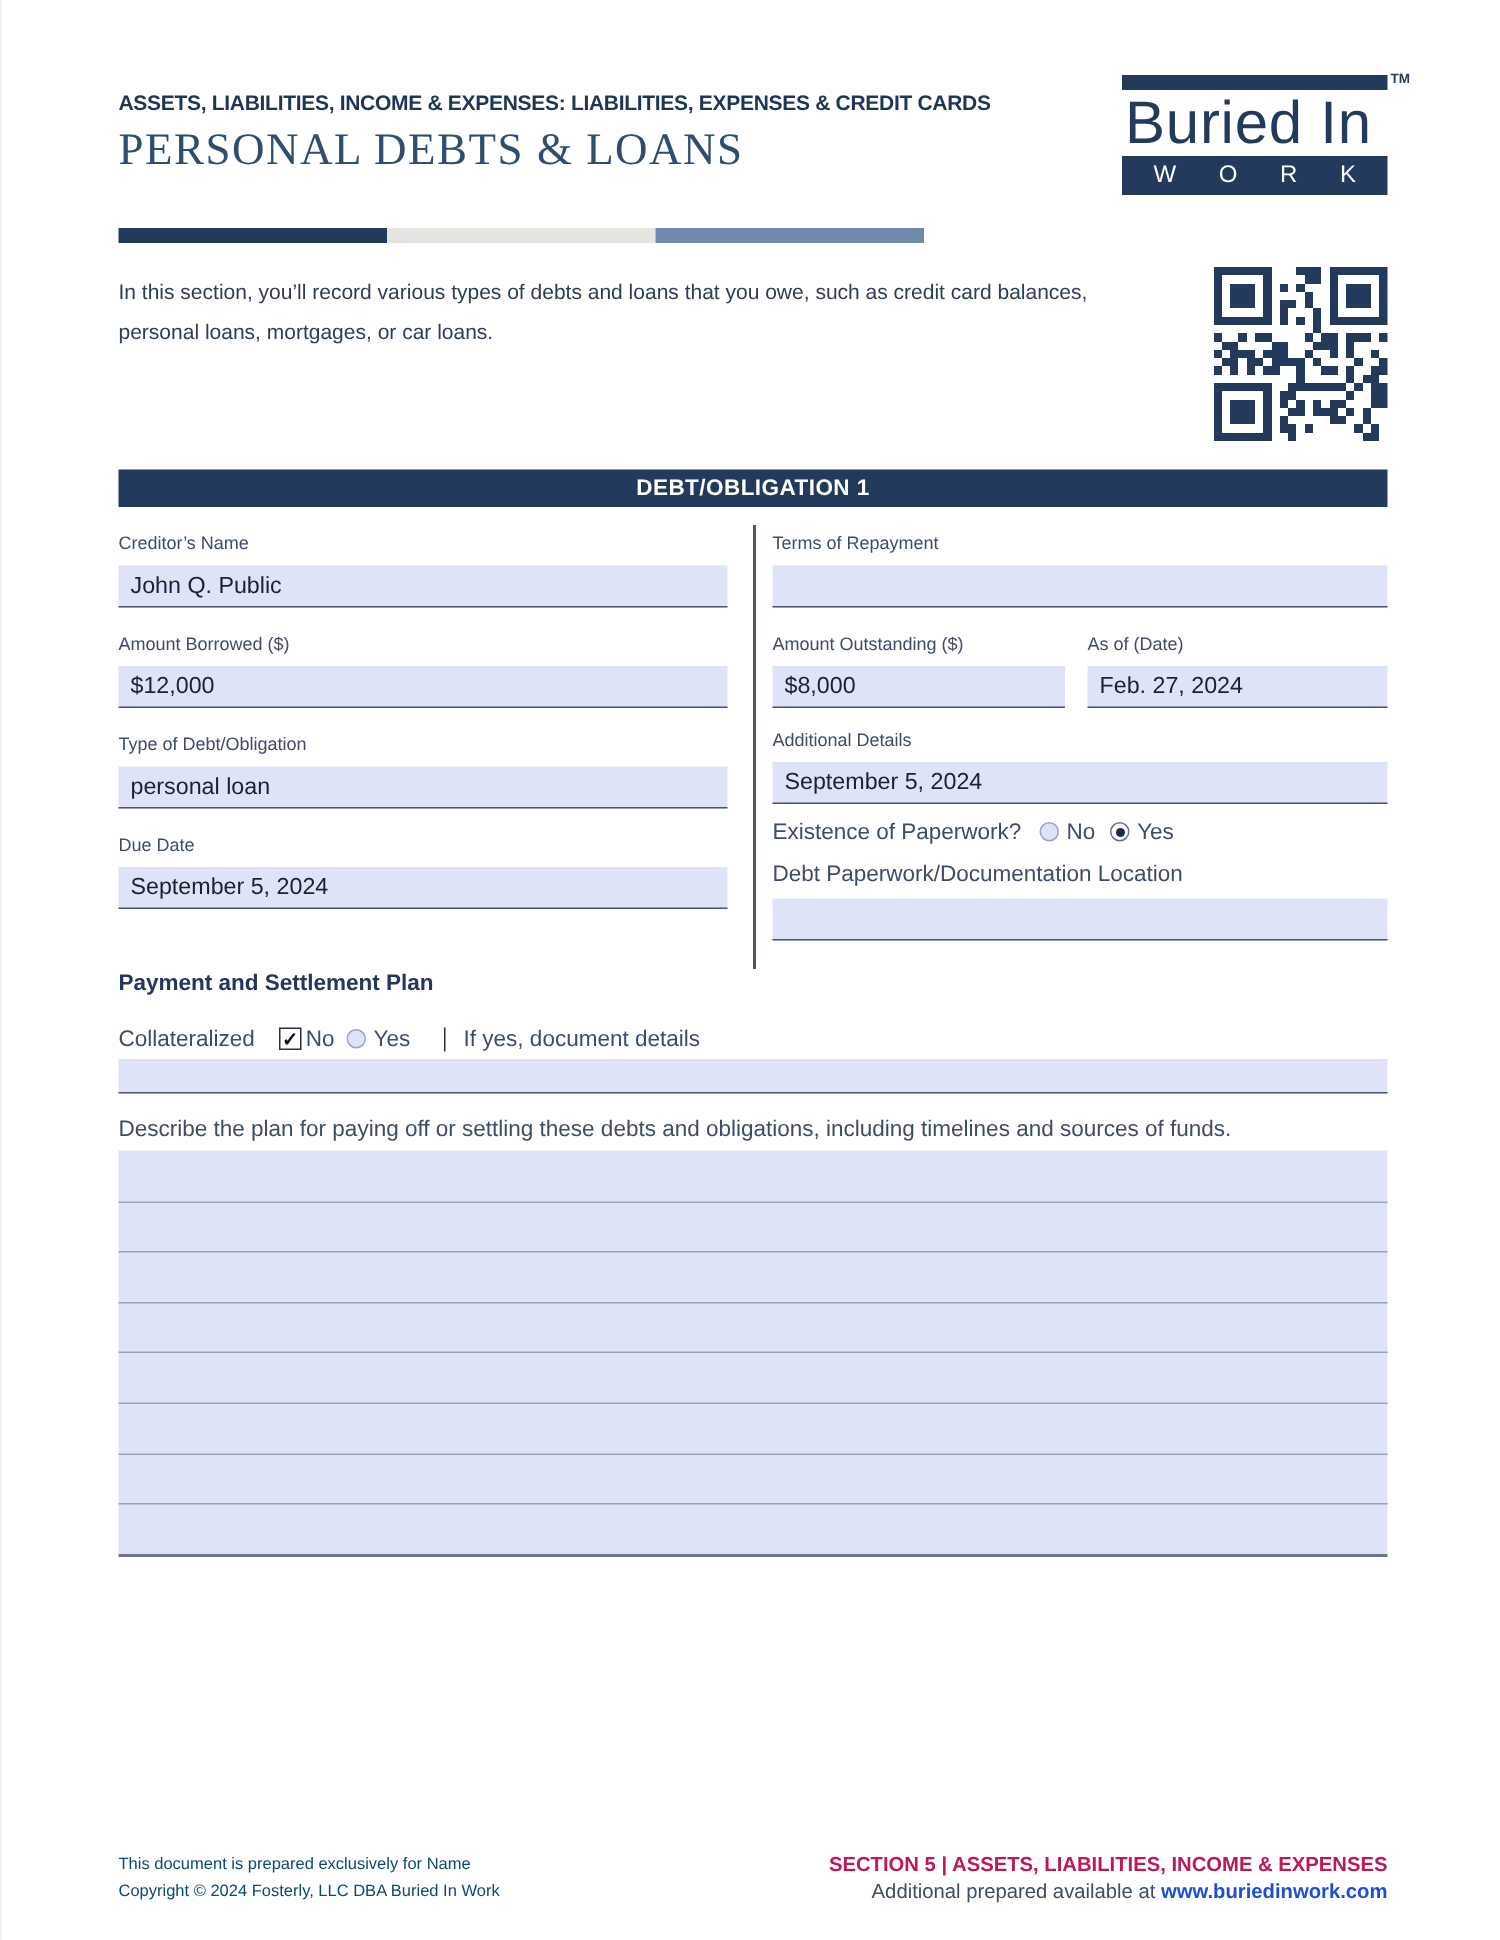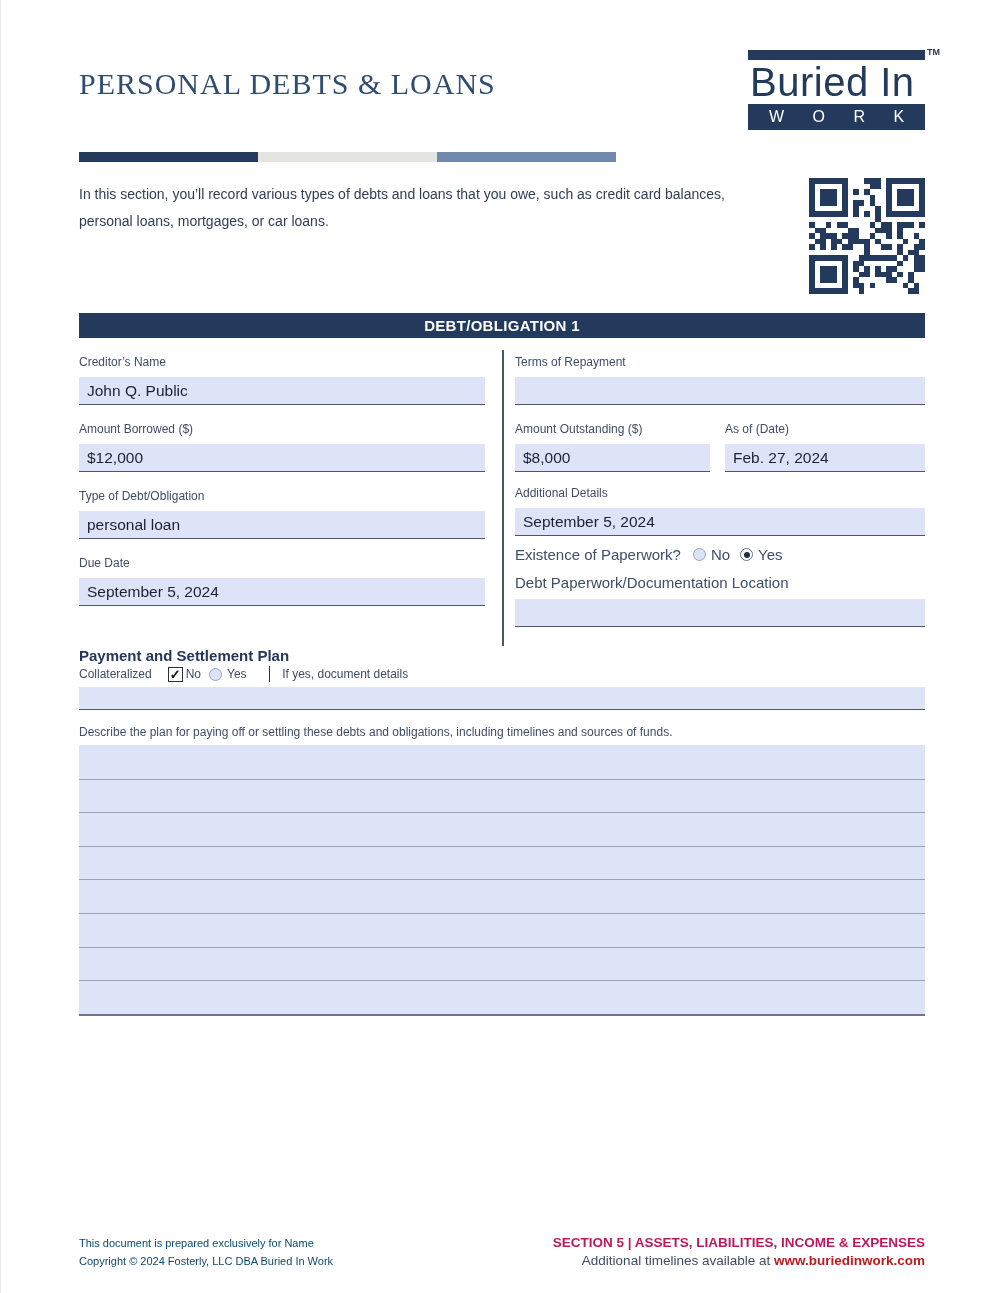--- a/index.html
+++ b/index.html
@@ -55,48 +55,49 @@
   .radio.checked { background:#fff; border-color:#6a7284; position:relative; }
   .radio.checked::after { content:""; position:absolute; left:2.5px; top:2.5px; right:2.5px; bottom:2.5px;
                           background:#1c2b45; border-radius:50%; }
   .opt-label { margin:0 10px 0 5px; }
   .loc-label { font-size:15px; color:#3e4d66; margin-top:11px; line-height:18px; }
   .loc-opts { display:flex; align-items:center; margin-top:3px; font-size:15px; color:#3e4d66; }
   .loc-input { margin-top:7px; height:28px; }
 
   
   .pp-heading { margin-top:20px; font-size:15px; font-weight:700; color:#24365a; }
-  .collat-row { display:flex; align-items:center; margin-top:2px; font-size:12px; color:#3e4d66; }
+  .collat-row { display:flex; align-items:center; margin-top:20px; font-size:15px; color:#3e4d66; }
   .checkbox { width:15px; height:15px; border:1.6px solid #2a2f3a; background:#fff; display:inline-flex;
               align-items:center; justify-content:center; flex:0 0 auto; }
   .checkbox.checked::after { content:"✓"; font-size:13px; font-weight:700; color:#111; line-height:1; }
   .pipe { width:1.5px; height:16px; background:#2a2f3a; margin:0 12px; }
   .details-input { margin-top:5px; height:23px; background:#dfe3f8; border-bottom:1.5px solid #4d5566; }
-  .describe { margin-top:15px; font-size:12px; color:#3e4d66; }
+  .describe { margin-top:15px; font-size:15px; color:#3e4d66; }
   .plan-area { margin-top:6px; border-bottom:2px solid #6e7687; }
   .plan-row { height:33.6px; background:#dfe3f8; font-size:15.5px; color:#1a2230; padding:0 8px; }
   .plan-row + .plan-row { border-top:1px solid #99a1b4; }
 
   
   .footer { position:absolute; left:78px; right:75px; bottom:23px; display:flex;
             justify-content:space-between; align-items:flex-end; }
   .foot-left { font-size:11px; color:#0c4a6e; line-height:18px; }
   .foot-right { text-align:right; line-height:18px; }
   .foot-sec { font-size:13.5px; font-weight:700; color:#be185d; }
   .foot-res { font-size:13.5px; color:#3e4d66; }
-  .foot-link { font-weight:700; color:#b91c1c; }
+  .foot-link { font-weight:700; color:#1d4ed8; }
 </style>
 </head>
 <body>
 
 <div class="page">
   <div class="content">
 
     <div class="header-row">
       <div class="header-text">
+        <div class="eyebrow">ASSETS, LIABILITIES, INCOME &amp; EXPENSES: LIABILITIES, EXPENSES &amp; CREDIT CARDS</div>
         <div class="page-title">PERSONAL DEBTS &amp; LOANS</div>
       </div>
       <div class="logo">
         <div class="logo-topbar">
           <span class="logo-tm">TM</span>
         </div>
         <div class="logo-wordmark">Buried In</div>
         <div class="logo-subbar">W O R K</div>
       </div>
     </div>
@@ -417,17 +418,17 @@
   </div>
 
   <div class="footer">
     <div class="foot-left">
       <div>This document is prepared exclusively for Name</div>
       <div>Copyright © 2024 Fosterly, LLC DBA Buried In Work</div>
     </div>
     <div class="foot-right">
       <div class="foot-sec">SECTION 5 | ASSETS, LIABILITIES, INCOME &amp; EXPENSES</div>
       <div class="foot-res">
-        <span></span><span>Additional timelines available at </span><span class="foot-link">www.buriedinwork.com</span>
+        <span></span><span>Additional prepared available at </span><span class="foot-link">www.buriedinwork.com</span>
       </div>
     </div>
   </div>
 </div>
 
 </body></html>

